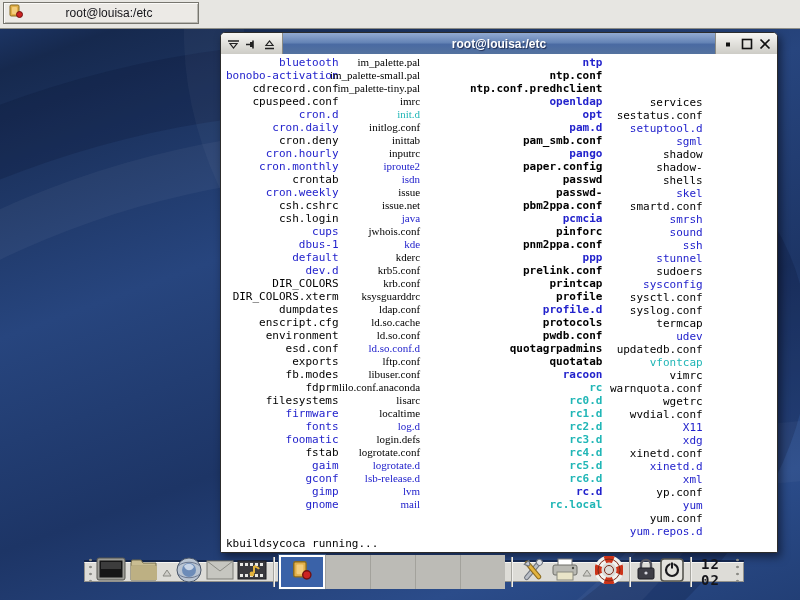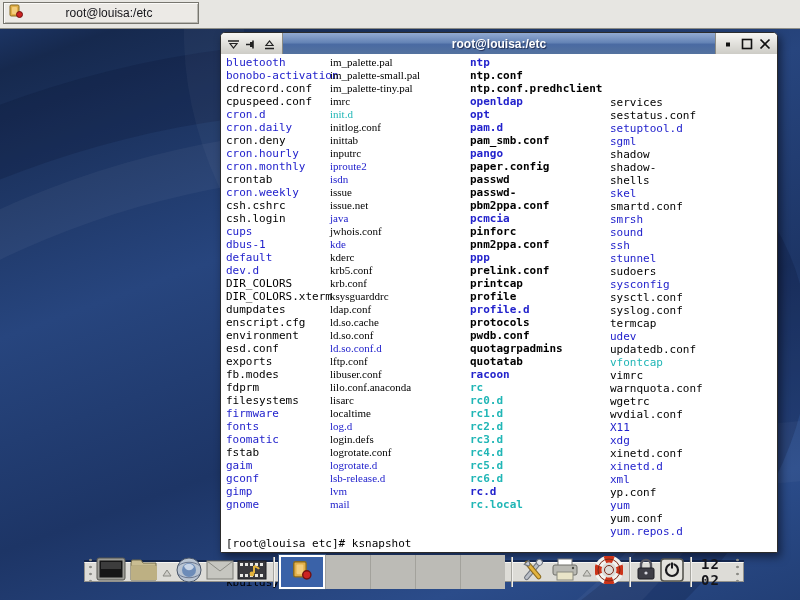--- a/index.html
+++ b/index.html
@@ -30,21 +30,21 @@
   .tb-cap.left{border-right:1px solid #8a8a84;}
   .tb-cap.right{border-left:1px solid #8a8a84;}
   .tb-mid{flex:1;background:linear-gradient(#92aad2 0%,#6584b6 45%,#4a6aa2 55%,#54729f 100%);
     display:flex;align-items:center;justify-content:center;}
   .tb-title{color:#fff;font-weight:bold;font-size:12px;text-shadow:1px 1px 1px rgba(0,0,30,.6);}
   .tb-ico{width:13px;height:13px;display:inline-block;}
   .tb-ctl{width:13px;height:13px;display:flex;align-items:center;justify-content:center;}
 
   .term{position:relative;height:498px;margin-top:0;background:#fff;
     font-family:"DejaVu Sans Mono",monospace;font-size:11px;line-height:13px;color:var(--fil,#000);}
-  .col{position:absolute;top:2px;white-space:pre;}
+  .col{position:absolute;top:2px;white-space:pre;text-align:right;}
   .col0{left:5px;} .col1{left:109px;font-family:Liberation Serif, serif;} .col2{left:249px;font-weight:bold;} .col3{left:389px;margin-top:40px;}
   .trow{height:13px;}
   .t-d{color:var(--dir,#2222cc);}
   .t-l{color:var(--lnk,#20b6b6);}
   .t-f{color:var(--fil,#000);}
   .bottom{position:absolute;left:5px;top:457px;white-space:pre;}
 
   
   .panel{position:absolute;left:84px;top:562px;width:660px;height:20px;background:#dddcd7;
     border:1px solid #92918b;border-top-color:#f6f5f2;box-sizing:border-box;
@@ -129,21 +129,20 @@
       </span>
     </div>
   </div>
 
   <div class="term">
     <div class="col col0"><div class="trow t-d">bluetooth</div><div class="trow t-d">bonobo-activation</div><div class="trow t-f">cdrecord.conf</div><div class="trow t-f">cpuspeed.conf</div><div class="trow t-d">cron.d</div><div class="trow t-d">cron.daily</div><div class="trow t-f">cron.deny</div><div class="trow t-d">cron.hourly</div><div class="trow t-d">cron.monthly</div><div class="trow t-f">crontab</div><div class="trow t-d">cron.weekly</div><div class="trow t-f">csh.cshrc</div><div class="trow t-f">csh.login</div><div class="trow t-d">cups</div><div class="trow t-d">dbus-1</div><div class="trow t-d">default</div><div class="trow t-d">dev.d</div><div class="trow t-f">DIR_COLORS</div><div class="trow t-f">DIR_COLORS.xterm</div><div class="trow t-f">dumpdates</div><div class="trow t-f">enscript.cfg</div><div class="trow t-f">environment</div><div class="trow t-f">esd.conf</div><div class="trow t-f">exports</div><div class="trow t-f">fb.modes</div><div class="trow t-f">fdprm</div><div class="trow t-f">filesystems</div><div class="trow t-d">firmware</div><div class="trow t-d">fonts</div><div class="trow t-d">foomatic</div><div class="trow t-f">fstab</div><div class="trow t-d">gaim</div><div class="trow t-d">gconf</div><div class="trow t-d">gimp</div><div class="trow t-d">gnome</div></div>
     <div class="col col1"><div class="trow t-f">im_palette.pal</div><div class="trow t-f">im_palette-small.pal</div><div class="trow t-f">im_palette-tiny.pal</div><div class="trow t-f">imrc</div><div class="trow t-l">init.d</div><div class="trow t-f">initlog.conf</div><div class="trow t-f">inittab</div><div class="trow t-f">inputrc</div><div class="trow t-d">iproute2</div><div class="trow t-d">isdn</div><div class="trow t-f">issue</div><div class="trow t-f">issue.net</div><div class="trow t-d">java</div><div class="trow t-f">jwhois.conf</div><div class="trow t-d">kde</div><div class="trow t-f">kderc</div><div class="trow t-f">krb5.conf</div><div class="trow t-f">krb.conf</div><div class="trow t-f">ksysguarddrc</div><div class="trow t-f">ldap.conf</div><div class="trow t-f">ld.so.cache</div><div class="trow t-f">ld.so.conf</div><div class="trow t-d">ld.so.conf.d</div><div class="trow t-f">lftp.conf</div><div class="trow t-f">libuser.conf</div><div class="trow t-f">lilo.conf.anaconda</div><div class="trow t-f">lisarc</div><div class="trow t-f">localtime</div><div class="trow t-d">log.d</div><div class="trow t-f">login.defs</div><div class="trow t-f">logrotate.conf</div><div class="trow t-d">logrotate.d</div><div class="trow t-d">lsb-release.d</div><div class="trow t-d">lvm</div><div class="trow t-d">mail</div></div>
     <div class="col col2"><div class="trow t-d">ntp</div><div class="trow t-f">ntp.conf</div><div class="trow t-f">ntp.conf.predhclient</div><div class="trow t-d">openldap</div><div class="trow t-d">opt</div><div class="trow t-d">pam.d</div><div class="trow t-f">pam_smb.conf</div><div class="trow t-d">pango</div><div class="trow t-f">paper.config</div><div class="trow t-f">passwd</div><div class="trow t-f">passwd-</div><div class="trow t-f">pbm2ppa.conf</div><div class="trow t-d">pcmcia</div><div class="trow t-f">pinforc</div><div class="trow t-f">pnm2ppa.conf</div><div class="trow t-d">ppp</div><div class="trow t-f">prelink.conf</div><div class="trow t-f">printcap</div><div class="trow t-f">profile</div><div class="trow t-d">profile.d</div><div class="trow t-f">protocols</div><div class="trow t-f">pwdb.conf</div><div class="trow t-f">quotagrpadmins</div><div class="trow t-f">quotatab</div><div class="trow t-d">racoon</div><div class="trow t-l">rc</div><div class="trow t-l">rc0.d</div><div class="trow t-l">rc1.d</div><div class="trow t-l">rc2.d</div><div class="trow t-l">rc3.d</div><div class="trow t-l">rc4.d</div><div class="trow t-l">rc5.d</div><div class="trow t-l">rc6.d</div><div class="trow t-d">rc.d</div><div class="trow t-l">rc.local</div></div>
     <div class="col col3"><div class="trow t-f">services</div><div class="trow t-f">sestatus.conf</div><div class="trow t-d">setuptool.d</div><div class="trow t-d">sgml</div><div class="trow t-f">shadow</div><div class="trow t-f">shadow-</div><div class="trow t-f">shells</div><div class="trow t-d">skel</div><div class="trow t-f">smartd.conf</div><div class="trow t-d">smrsh</div><div class="trow t-d">sound</div><div class="trow t-d">ssh</div><div class="trow t-d">stunnel</div><div class="trow t-f">sudoers</div><div class="trow t-d">sysconfig</div><div class="trow t-f">sysctl.conf</div><div class="trow t-f">syslog.conf</div><div class="trow t-f">termcap</div><div class="trow t-d">udev</div><div class="trow t-f">updatedb.conf</div><div class="trow t-l">vfontcap</div><div class="trow t-f">vimrc</div><div class="trow t-f">warnquota.conf</div><div class="trow t-f">wgetrc</div><div class="trow t-f">wvdial.conf</div><div class="trow t-d">X11</div><div class="trow t-d">xdg</div><div class="trow t-f">xinetd.conf</div><div class="trow t-d">xinetd.d</div><div class="trow t-d">xml</div><div class="trow t-f">yp.conf</div><div class="trow t-d">yum</div><div class="trow t-f">yum.conf</div><div class="trow t-d">yum.repos.d</div></div>
     <div class="bottom">
-      <div class="trow">[root@louisa etc]# ksnapshot</div>
       <div class="trow">kbuildsycoca running...</div>
       
     </div>
   </div>
 </div>
 
 <div class="panel">
   <div class="handle"></div>
 
   <div class="plaunch">

